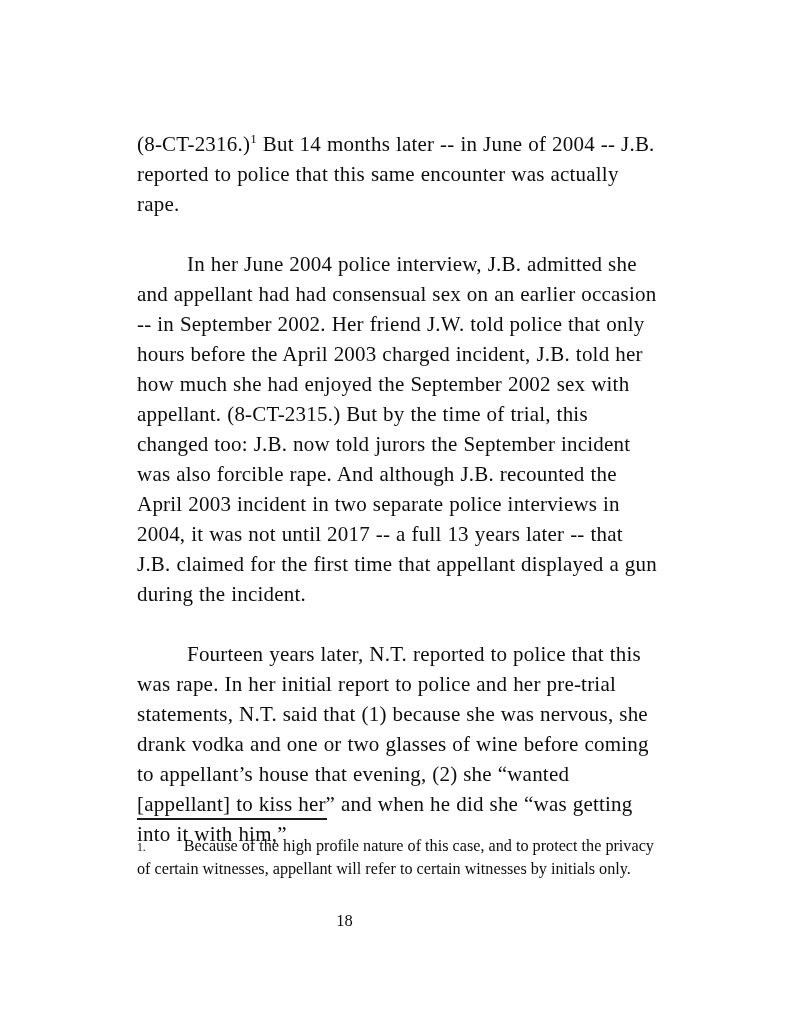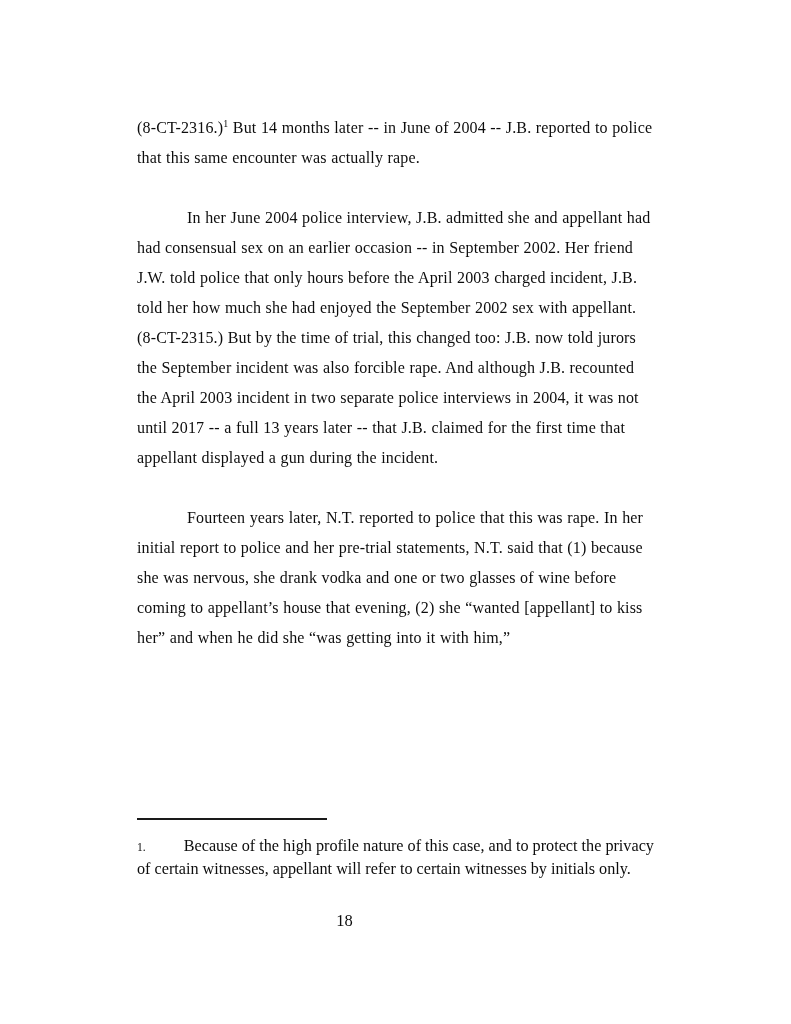--- a/index.html
+++ b/index.html
@@ -18,24 +18,24 @@
     color: #0d0d0d;
     -webkit-font-smoothing: antialiased;
   }
   .content {
     position: absolute;
     left: 137px;
     top: 113px;
     width: 520px;
   }
   .para {
-    font-size: 16px;
+    font-size: 21px;
     line-height: 30px;
     text-align: left;
-    margin: 0 0 30px 0;
+    margin: 16px 0 30px 0;
     letter-spacing: 0.01em;
     word-spacing: 0.02em;
   }
   .para.indent {
     text-indent: 50px;
   }
   .para:last-of-type {
     margin-bottom: 0;
   }
   sup.fn-ref {

